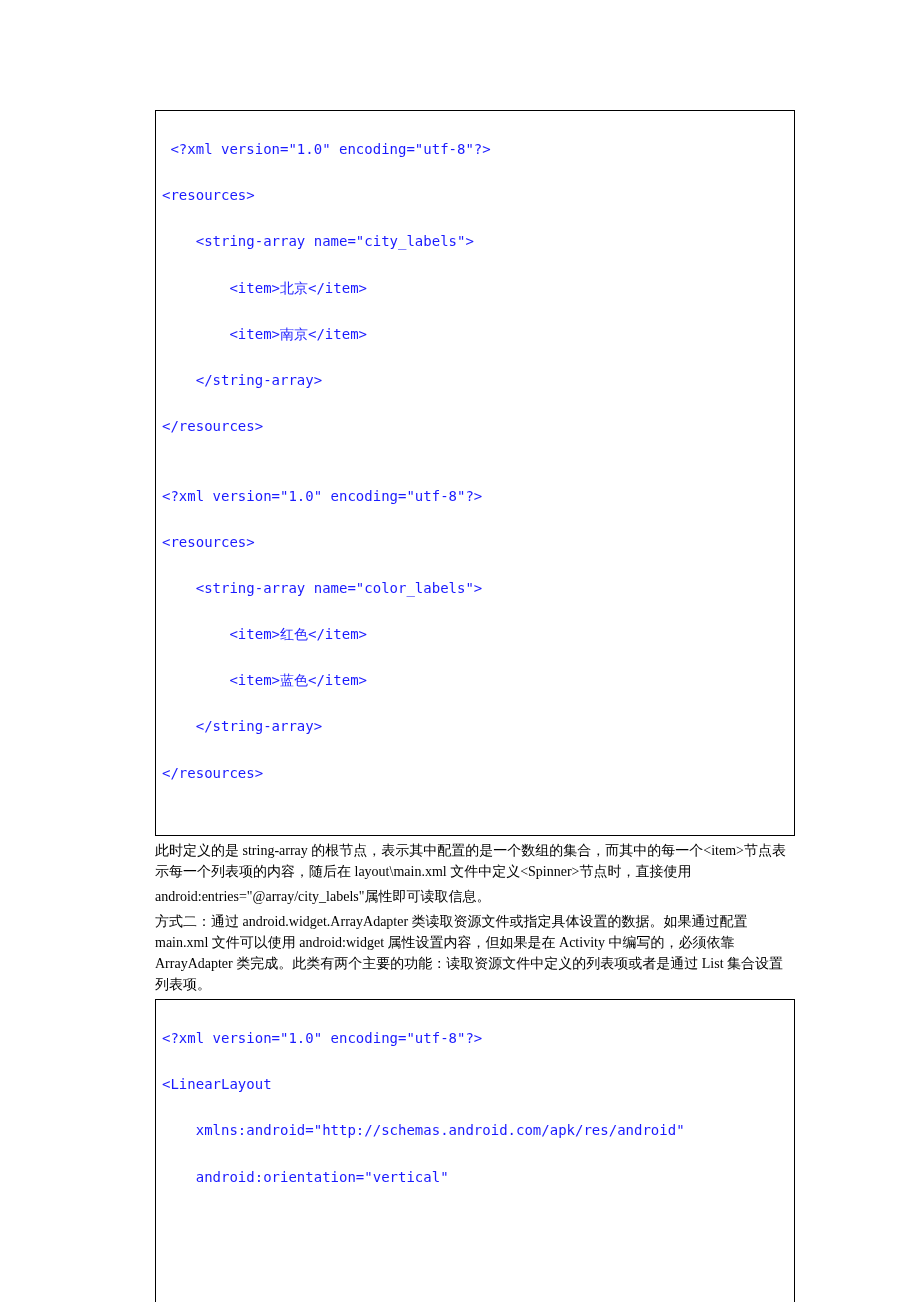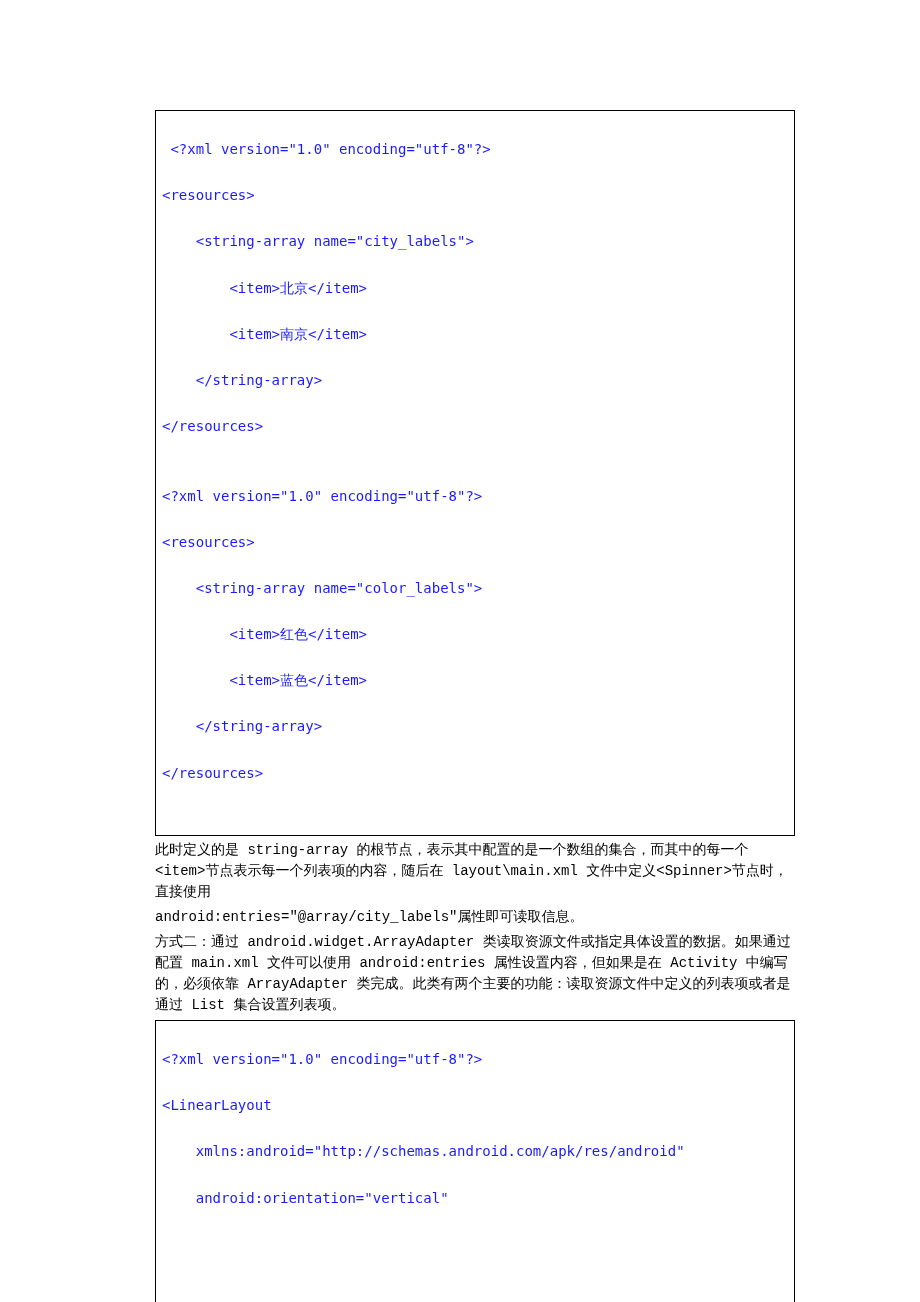--- a/index.html
+++ b/index.html
@@ -21,21 +21,21 @@
     font-family: "SimSun", "宋体", monospace;
     color: #1a1aff;
     margin-bottom: 4px;
     white-space: pre-wrap;
   }
   .code-box .line {
     display: block;
   }
   .prose {
     line-height: 1.5;
-    font-family: Liberation Mono, monospace;
+    font-family: Liberation Serif, serif;
     color: #000;
     margin: 2px 0 4px 0;
   }
 </style>
 </head>
 <body>
 
 <div class="page">
 
   <div class="code-box">
@@ -51,21 +51,21 @@
 <span class="line">&lt;resources&gt;</span>
 <span class="line">    &lt;string-array name="color_labels"&gt;</span>
 <span class="line">        &lt;item&gt;红色&lt;/item&gt;</span>
 <span class="line">        &lt;item&gt;蓝色&lt;/item&gt;</span>
 <span class="line">    &lt;/string-array&gt;</span>
 <span class="line">&lt;/resources&gt;</span>
   </div>
 
   <div class="prose">此时定义的是 string-array 的根节点，表示其中配置的是一个数组的集合，而其中的每一个&lt;item&gt;节点表示每一个列表项的内容，随后在 layout\main.xml 文件中定义&lt;Spinner&gt;节点时，直接使用</div>
   <div class="prose">android:entries="@array/city_labels"属性即可读取信息。</div>
-  <div class="prose">方式二：通过 android.widget.ArrayAdapter 类读取资源文件或指定具体设置的数据。如果通过配置 main.xml 文件可以使用 android:entries 属性设置内容，但如果是在 Activity 中编写的，必须依靠 ArrayAdapter 类完成。此类有两个主要的功能：读取资源文件中定义的列表项或者是通过 List 集合设置列表项。</div>
+  <div class="prose">方式二：通过 android.widget.ArrayAdapter 类读取资源文件或指定具体设置的数据。如果通过配置 main.xml 文件可以使用 android:widget 属性设置内容，但如果是在 Activity 中编写的，必须依靠 ArrayAdapter 类完成。此类有两个主要的功能：读取资源文件中定义的列表项或者是通过 List 集合设置列表项。</div>
 
   <div class="code-box">
 <span class="line">&lt;?xml version="1.0" encoding="utf-8"?&gt;</span>
 <span class="line">&lt;LinearLayout</span>
 <span class="line">    xmlns:android="http://schemas.android.com/apk/res/android"</span>
 <span class="line">    android:orientation="vertical"</span>
 
 
 
 

